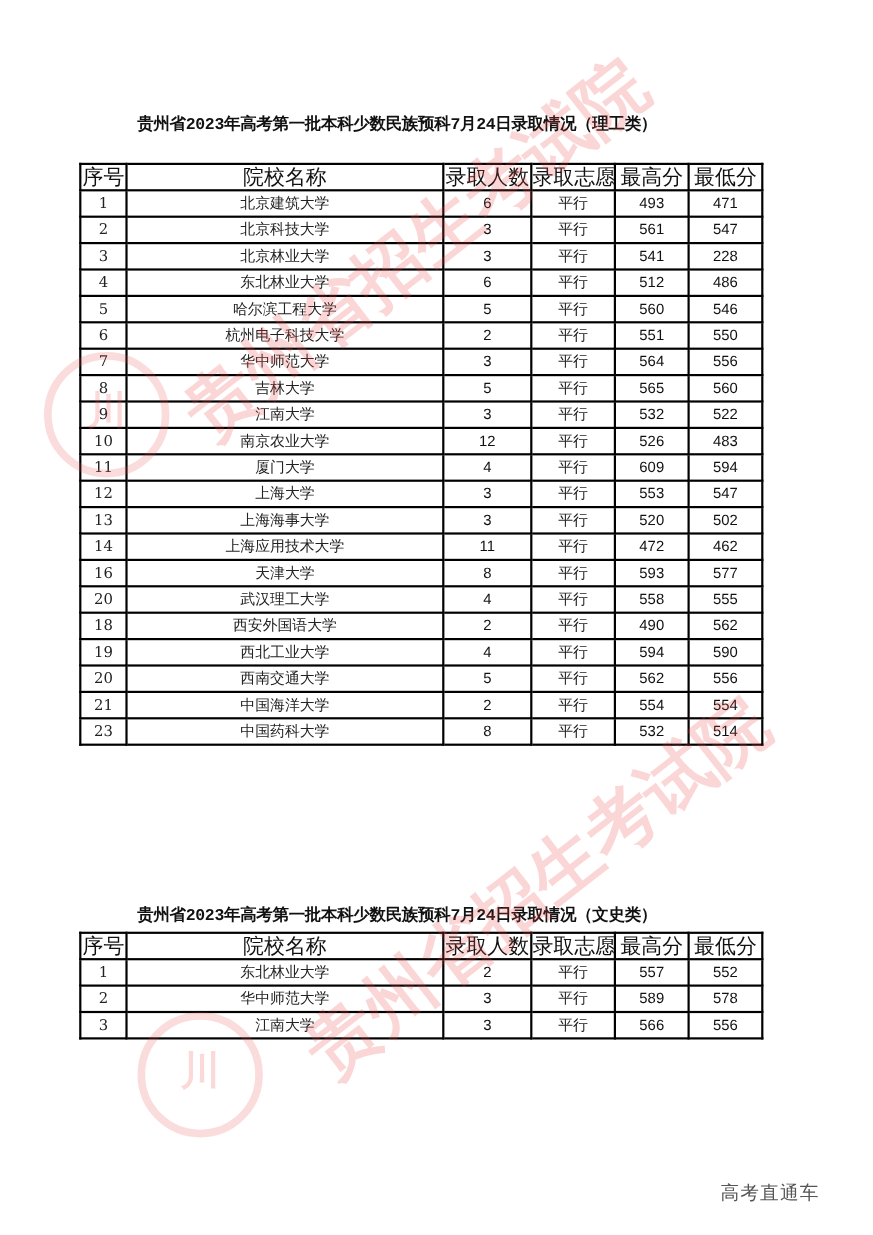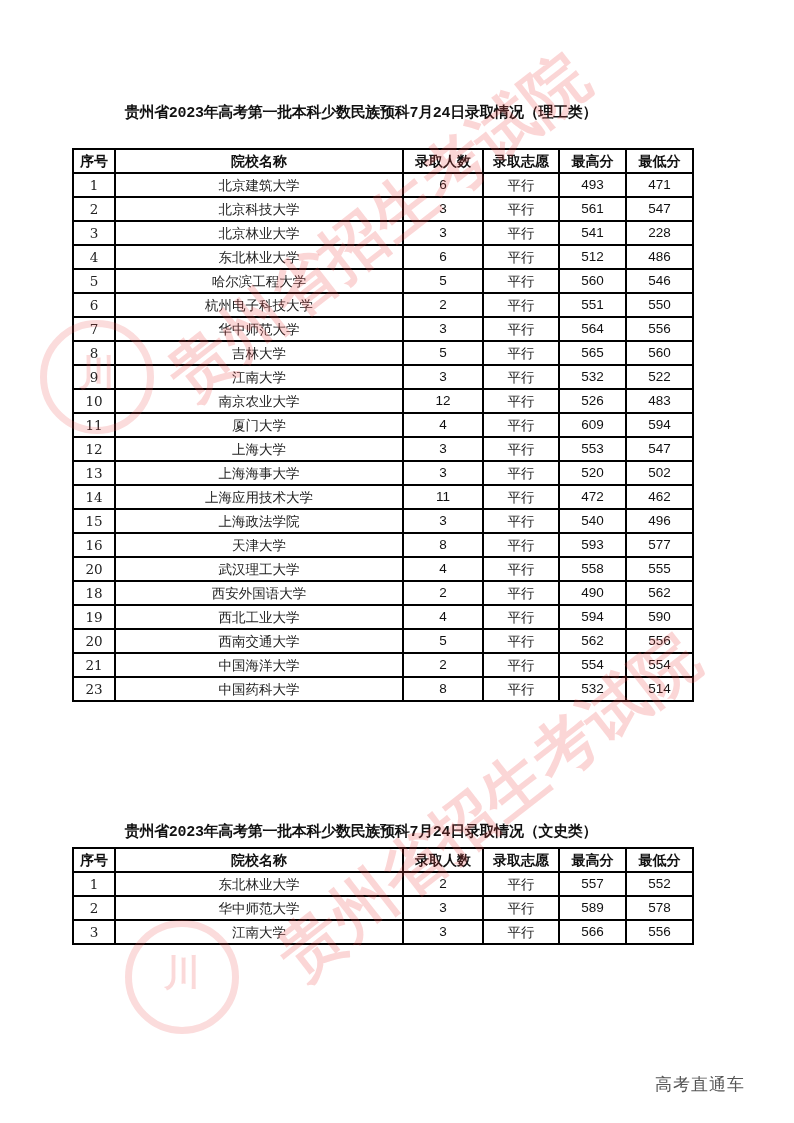--- a/index.html
+++ b/index.html
@@ -20,21 +20,21 @@
       border-collapse: collapse; table-layout: fixed;
     }
     #table1 { top: 148px; }
     #table2 { top: 847px; }
     table.adm th, table.adm td {
       border: 2px solid #000; height: 22px; padding: 0;
       text-align: center; vertical-align: middle; font-size: 13.5px; line-height: 22px;
       white-space: nowrap; overflow: hidden;
     }
     table.adm th {
-      font-family: "DejaVu Sans", sans-serif; font-weight: bold; font-size: 14px; color: #111;
+      font-family: "DejaVu Sans", sans-serif; font-weight: normal; font-size: 19px; color: #111;
     }
     td.c-no { font-family: "DejaVu Serif", serif; font-size: 13px; color: #222; }
     td.c-name { font-family: "DejaVu Serif", serif; font-size: 13.5px; color: #222; }
     td.c-num { font-family: "Liberation Sans", sans-serif; font-size: 14.5px; color: #111; }
     td.c-vol { font-family: "DejaVu Serif", serif; font-size: 13.5px; color: #222; }
     .watermark {
       position: absolute; pointer-events: none; color: rgba(235, 70, 70, 0.22);
       font-family: "DejaVu Sans", sans-serif; font-weight: bold; white-space: nowrap;
     }
     #wm1 { left: 150px; top: 150px; font-size: 64px; transform: rotate(-38deg); transform-origin: left top; top: 350px; }
@@ -185,28 +185,20 @@
       </tr>
       <tr>
         <td class="c-no">14</td>
         <td class="c-name">上海应用技术大学</td>
         <td class="c-num">11</td>
         <td class="c-vol">平行</td>
         <td class="c-num">472</td>
         <td class="c-num">462</td>
       </tr>
       <tr>
-        <td class="c-no">15</td>
-        <td class="c-name">上海政法学院</td>
-        <td class="c-num">3</td>
-        <td class="c-vol">平行</td>
-        <td class="c-num">540</td>
-        <td class="c-num">496</td>
-      </tr>
-      <tr>
         <td class="c-no">16</td>
         <td class="c-name">天津大学</td>
         <td class="c-num">8</td>
         <td class="c-vol">平行</td>
         <td class="c-num">593</td>
         <td class="c-num">577</td>
       </tr>
       <tr>
         <td class="c-no">20</td>
         <td class="c-name">武汉理工大学</td>

